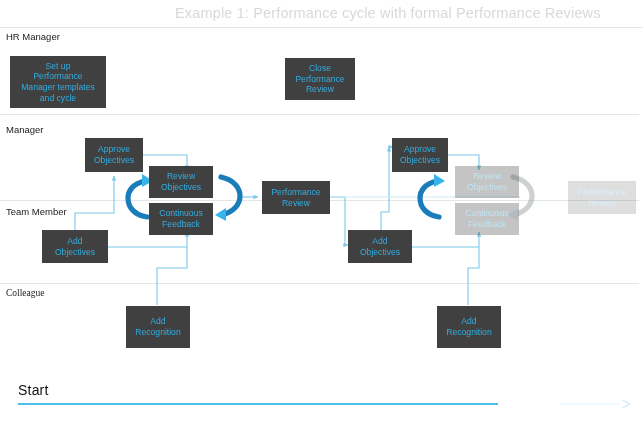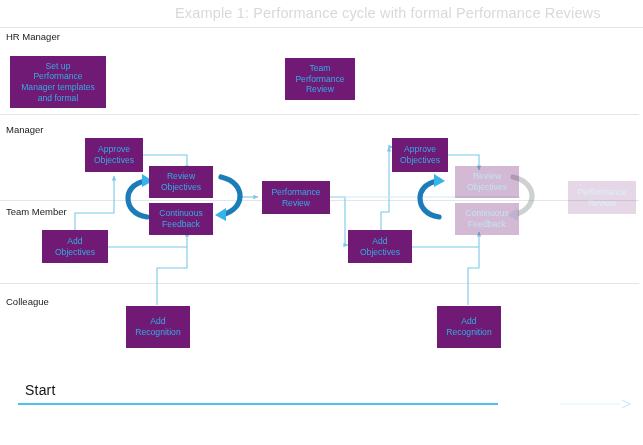--- a/index.html
+++ b/index.html
@@ -19,57 +19,57 @@
   .lane-line{
     position:absolute; left:0; height:1px; background:#e2e6e8;
   }
   .lane-label{
     position:absolute; font-size:9.5px; color:#1a1a1a; white-space:nowrap;
   }
 
   
   .box{
     position:absolute; box-sizing:border-box;
-    background:#701a75; color:#31aee4;
+    background:#404040; color:#31aee4;
     font-size:8.6px; line-height:10.6px;
     display:flex; align-items:center; justify-content:center;
     text-align:center; padding:2px 1px;
   }
   .box span{display:block;}
 
   
   .ghost{opacity:.30;}
   .ghost2{opacity:.17;}
 
   
   svg.wires{position:absolute;left:0;top:0;width:643px;height:445px;
             overflow:visible;pointer-events:none;}
 
   
   .start-label{
     position:absolute; left:18px; top:382px;
-    font-size:14px; color:#111; letter-spacing:.2px;margin-left:7px;
+    font-size:14px; color:#111; letter-spacing:.2px;
   }
 </style>
 </head>
 <body>
 
 <div id="canvas">
 
   <div class="title">Example 1: Performance cycle with formal Performance Reviews</div>
 
   <div class="lane-line" style="top:27px;width:643px;"></div>
   <div class="lane-line" style="top:114px;width:639px;"></div>
   <div class="lane-line" style="top:200px;width:639px;"></div>
   <div class="lane-line" style="top:283px;width:639px;"></div>
 
   <div class="lane-label" style="left:6px;top:31px;text-align:right;">HR Manager</div>
   <div class="lane-label" style="left:6px;top:124px;">Manager</div>
   <div class="lane-label" style="left:6px;top:206px;">Team Member</div>
-  <div class="lane-label" style="left:6px;top:296px;">Colleague</div>
+  <div class="lane-label" style="left:6px;top:288px;font-family:Liberation Serif, serif;">Colleague</div>
 
   <svg class="wires" viewBox="0 0 643 445">
     <defs>
       <marker id="ah" markerWidth="5" markerHeight="5" refX="4.2" refY="2.1" orient="auto" markerUnits="strokeWidth">
         <path d="M0,0 L4.4,2.1 L0,4.2 z" fill="#7ac8ea"></path>
       </marker>
       <marker id="ahg" markerWidth="5" markerHeight="5" refX="4.2" refY="2.1" orient="auto" markerUnits="strokeWidth">
         <path d="M0,0 L4.4,2.1 L0,4.2 z" fill="#7ac8ea" opacity="0.3"></path>
       </marker>
       <marker id="ahtl" markerWidth="7" markerHeight="7" refX="1" refY="3" orient="auto" markerUnits="strokeWidth">
@@ -142,27 +142,27 @@
       <line x1="560" y1="404" x2="620" y2="404" stroke="#eaf6fc" stroke-width="1.4"></line>
       <path d="M622,400 L630,404 L622,408" fill="none" stroke="#cfeafa" stroke-width="1.2"></path>
     </g>
   </svg>
 
   <div class="box" style="left:10px;top:56px;width:96px;height:52px;">
     <div>
       <span>Set up</span>
       <span>Performance</span>
       <span>Manager templates</span>
-      <span>and formal</span>
+      <span>and cycle</span>
     </div>
   </div>
 
   <div class="box" style="left:285px;top:58px;width:70px;height:42px;">
     <div>
-      <span>Team</span>
+      <span>Close</span>
       <span>Performance</span>
       <span>Review</span>
     </div>
   </div>
 
   <div class="box" style="left:85px;top:138px;width:58px;height:34px;">
     <div>
       <span>Approve</span>
       <span>Objectives</span>
     </div>

